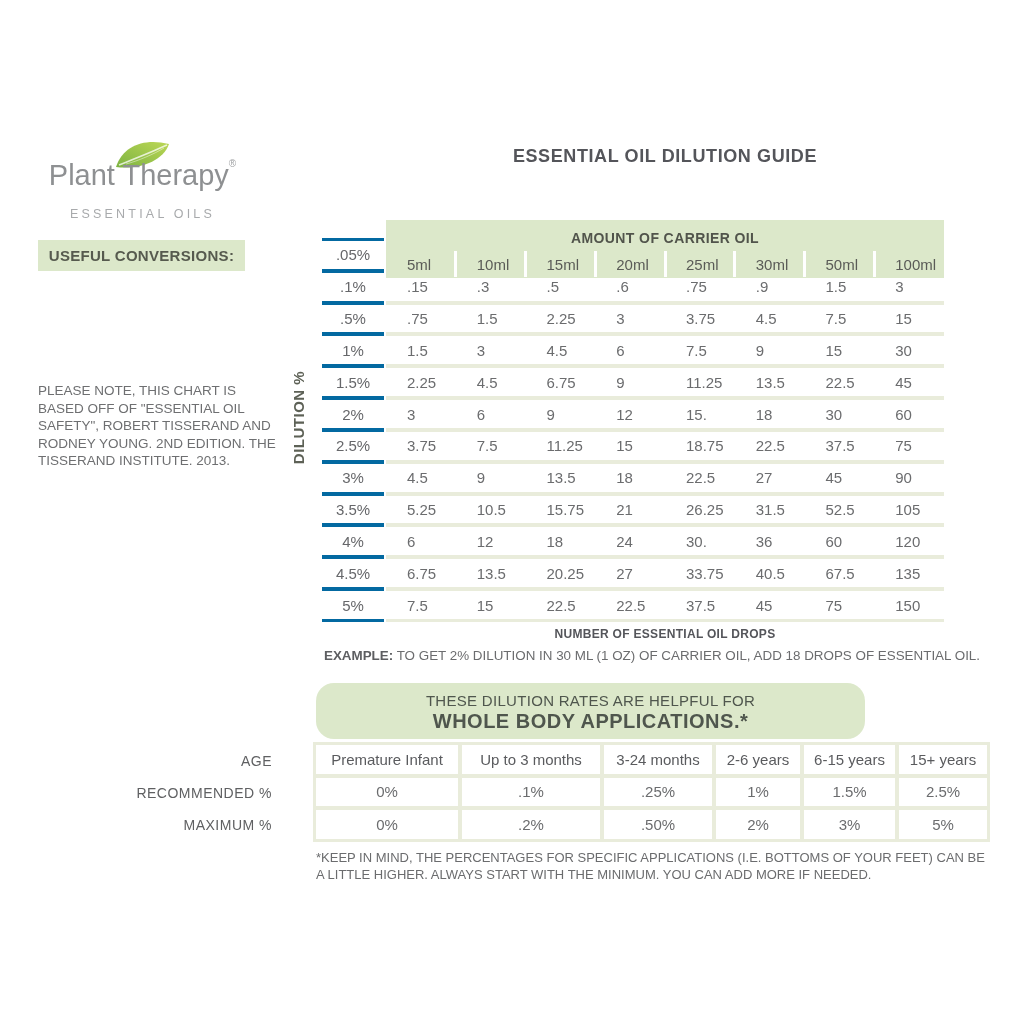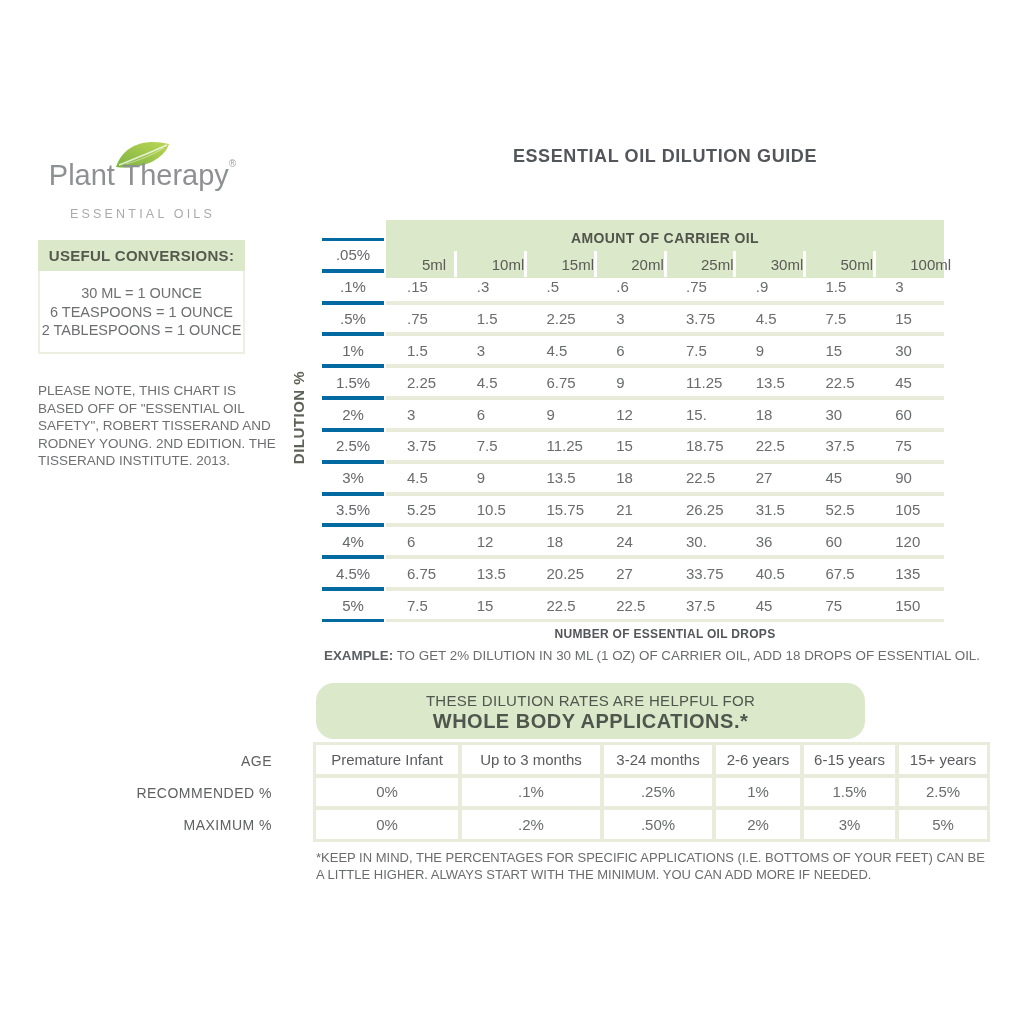--- a/index.html
+++ b/index.html
@@ -32,21 +32,21 @@
   #title{left:386px;top:146px;width:558px;text-align:center;
     font-size:18px;font-weight:bold;letter-spacing:.6px;color:#54555a;}
 
   
   #main-header{left:386px;top:182px;width:558px;height:58px;background:#dce8ca;z-index:2;margin-top:38px;}
   #carrier-label{position:absolute;top:10px;left:0;right:0;text-align:center;
     font-size:14px;font-weight:bold;color:#51544b;letter-spacing:.4px;}
   #main-col-headers{position:absolute;bottom:0;left:0;width:558px;height:28px;
     display:grid;grid-template-columns:repeat(8,69.75px);align-items:center;
     font-size:15px;color:#5a5b57;}
-  #main-col-headers .mcell{padding-left:36px;}
+  #main-col-headers .mcell{padding-left:21px;}
   .hsep{position:absolute;top:1px;width:3px;height:26px;background:#ffffff;}
 
   #main-row-labels{left:322px;top:238px;width:62px;height:384px;background:#0369a1;
     padding:3px 0;box-sizing:border-box;display:flex;flex-direction:column;gap:4px;}
   .labelcell{flex:1;background:#fff;display:flex;align-items:center;justify-content:center;
     font-size:15px;color:#66676a;}
 
   #main-rows{left:386px;top:238px;width:558px;height:384px;background:#e9ecdb;
     padding:3px 0;box-sizing:border-box;display:flex;flex-direction:column;gap:4px;}
   .mrow{flex:1;background:#fff;display:grid;grid-template-columns:repeat(8,69.75px);align-items:center;}
@@ -92,25 +92,20 @@
   <path d="M9,28 C24,22 42,15 57,8" stroke="#ffffff" stroke-width="1.6" fill="none" opacity="0.75"></path>
   <path d="M16,27 C28,24 44,17 54,11" stroke="#ffffff" stroke-width="1" fill="none" opacity="0.45"></path>
 </svg>
 <div id="logo-brand" class="abs">
   <span>Plant Therapy</span><sup>®</sup>
 </div>
 <div id="logo-subtitle" class="abs">ESSENTIAL OILS</div>
 
 <div id="conv-box" class="abs">
   <div id="conv-header">USEFUL CONVERSIONS:</div>
-  <div id="conv-body">
-      <div class="convline">30 ML = 1 OUNCE</div>
-      <div class="convline">6 TEASPOONS = 1 OUNCE</div>
-      <div class="convline">2 TABLESPOONS = 1 OUNCE</div>
-    </div>
 </div>
 
 <div id="note" class="abs">PLEASE NOTE, THIS CHART IS BASED OFF OF "ESSENTIAL OIL SAFETY", ROBERT TISSERAND AND RODNEY YOUNG. 2ND EDITION. THE TISSERAND INSTITUTE. 2013.</div>
 
 <div id="title" class="abs">ESSENTIAL OIL DILUTION GUIDE</div>
 
 <div id="main-header" class="abs">
   <div id="carrier-label">AMOUNT OF CARRIER OIL</div>
   <div id="main-col-headers">
       <div class="mcell">5ml</div>

